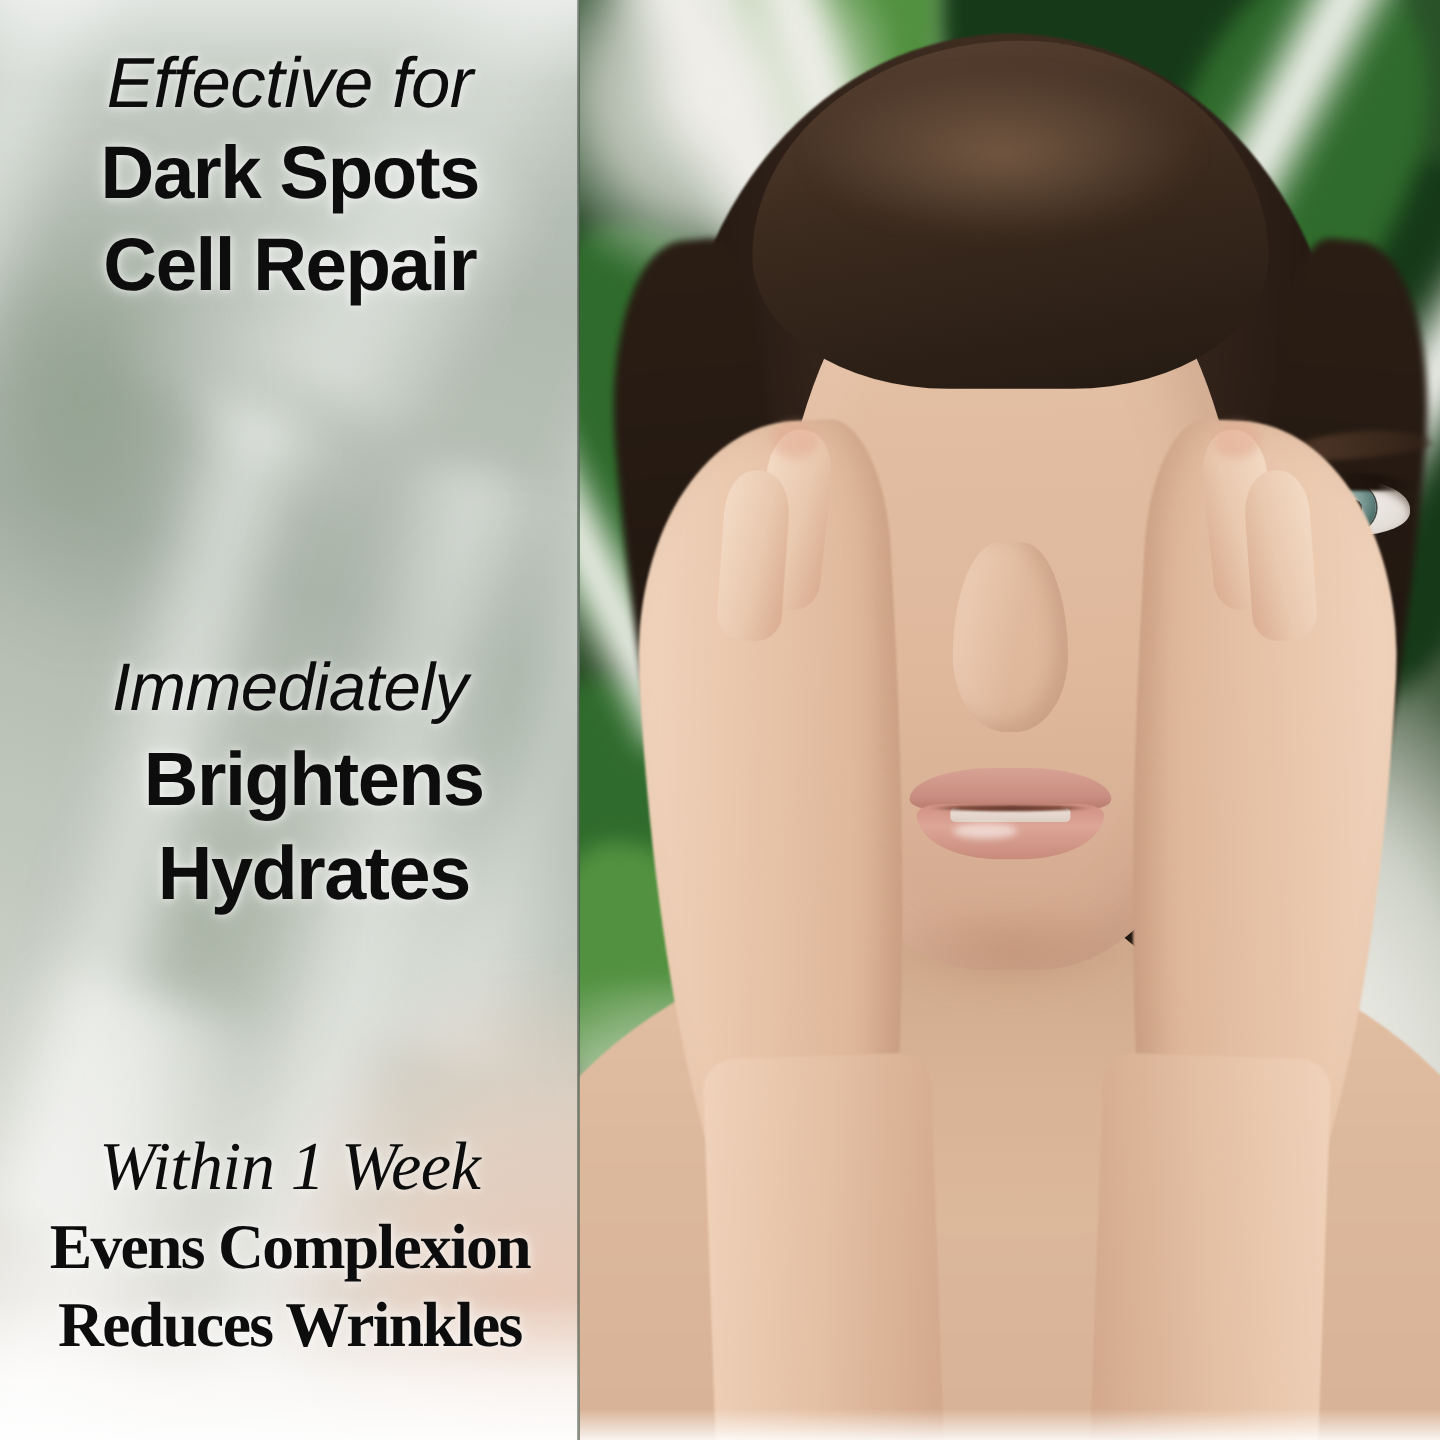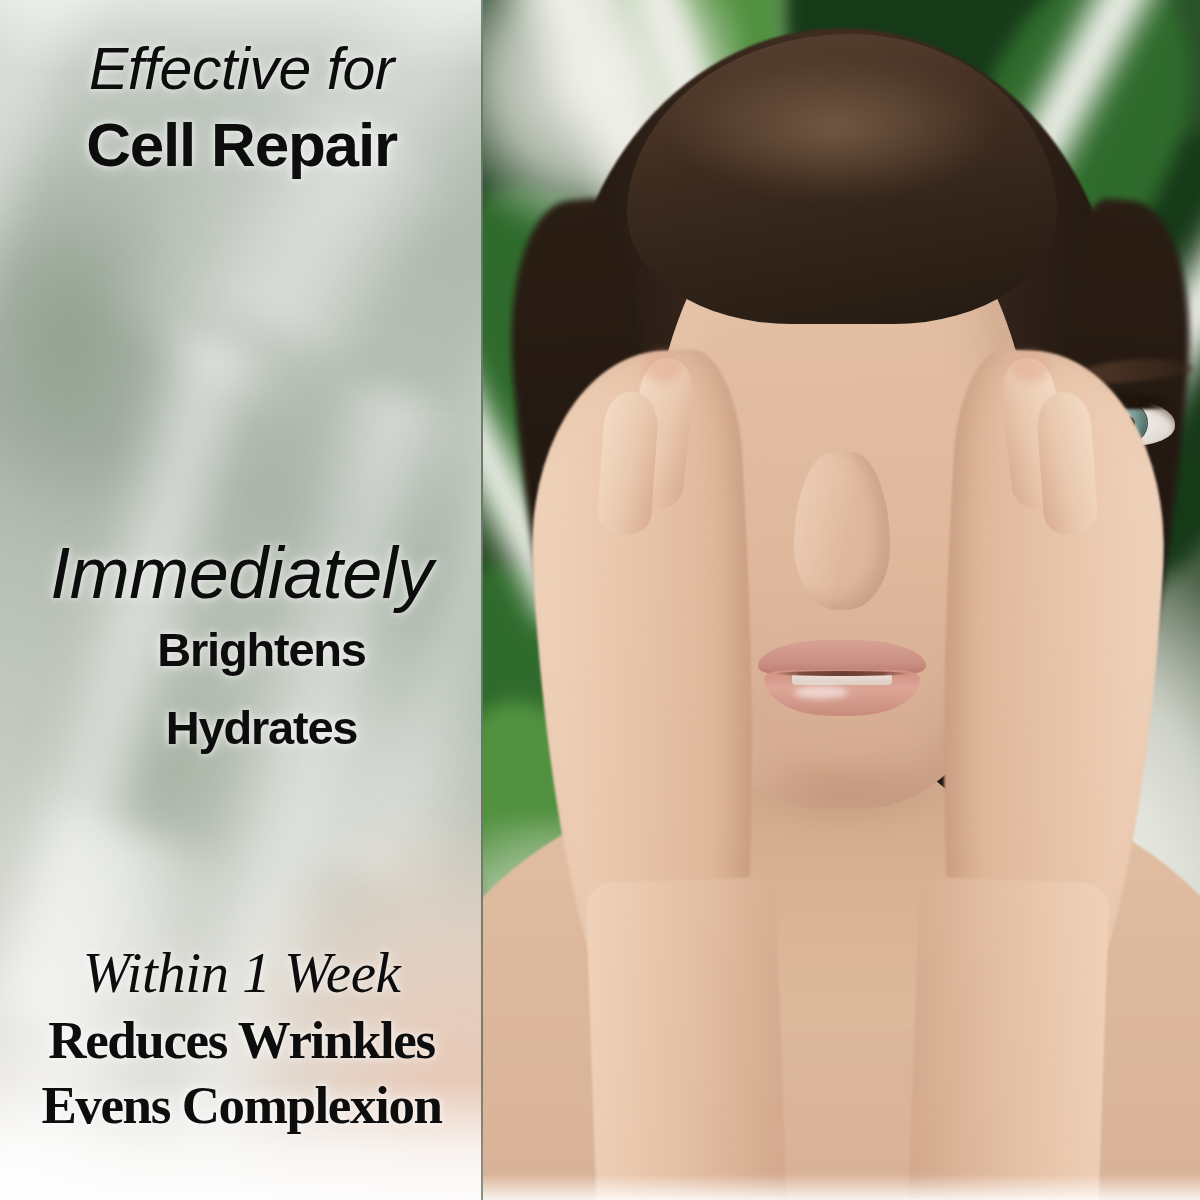--- a/index.html
+++ b/index.html
@@ -112,22 +112,22 @@
     letter-spacing: -1.2px;
   }
 
   
   #block-1 { top: 32px; }
   #block-1 .kicker  { font-size: 59px; line-height: 74px; }
   #block-1 .benefit { font-size: 62px; line-height: 77px; }
 
   
   #block-2 { top: 535px; }
-  #block-2 .kicker  { font-size: 72px; line-height: 76px; }
-  #block-2 .benefit { font-size: 47px; line-height: 78px; margin-left: 40px; }
+  #block-2 .kicker  { font-size: 56px; line-height: 76px; }
+  #block-2 .benefit { font-size: 63px; line-height: 78px; margin-left: 40px; }
 
   
   #block-3 { top: 938px; font-family: Liberation Serif, serif; }
   #block-3 .kicker  { font-size: 57px; line-height: 70px; }
   #block-3 .benefit { font-size: 53px; line-height: 65px; letter-spacing: -1.4px; }
 
   
   .photo-panel {
     position: absolute;
     left: 483px;
@@ -470,33 +470,34 @@
     <div class="streak s4"></div>
     <div class="streak s5"></div>
     <div class="streak s6"></div>
     <div class="streak s7"></div>
     <div class="warm-bleed"></div>
     <div class="top-fade"></div>
     <div class="bottom-fade"></div>
 
     <div class="copy" id="block-1">
       <div class="kicker">Effective for</div>
+      <div class="benefit">Dark Spots</div>
       <div class="benefit">Cell Repair</div>
     </div>
 
     <div class="copy" id="block-2">
       <div class="kicker">Immediately</div>
       <div class="benefit">Brightens</div>
       <div class="benefit">Hydrates</div>
     </div>
 
     <div class="copy" id="block-3">
       <div class="kicker">Within 1 Week</div>
+      <div class="benefit">Evens Complexion</div>
       <div class="benefit">Reduces Wrinkles</div>
-      <div class="benefit">Evens Complexion</div>
     </div>
   </div>
 
   <div class="divider"></div>
 
   <div class="photo-panel">
     <div class="bg-wall"></div>
 
     <div class="leaf leaf-dark" style="left:-70px;  top:-60px;  width:250px; height:430px; transform:rotate(-22deg);"></div>
     <div class="leaf leaf-mid" style="left:-40px;  top:180px;  width:230px; height:400px; transform:rotate(-16deg);"></div>

